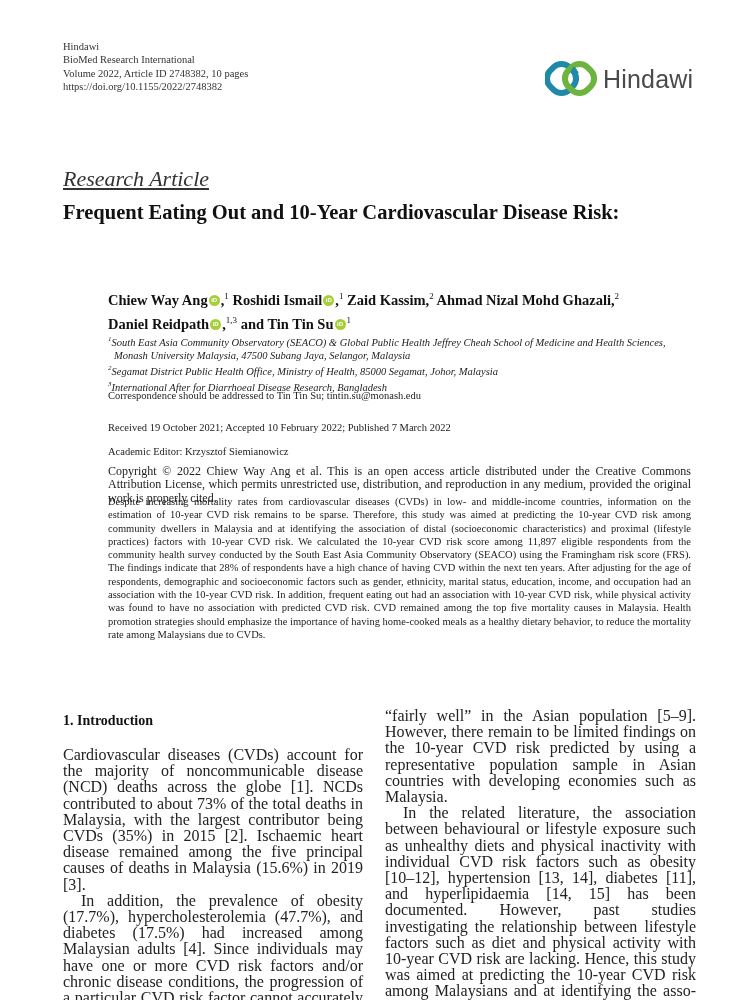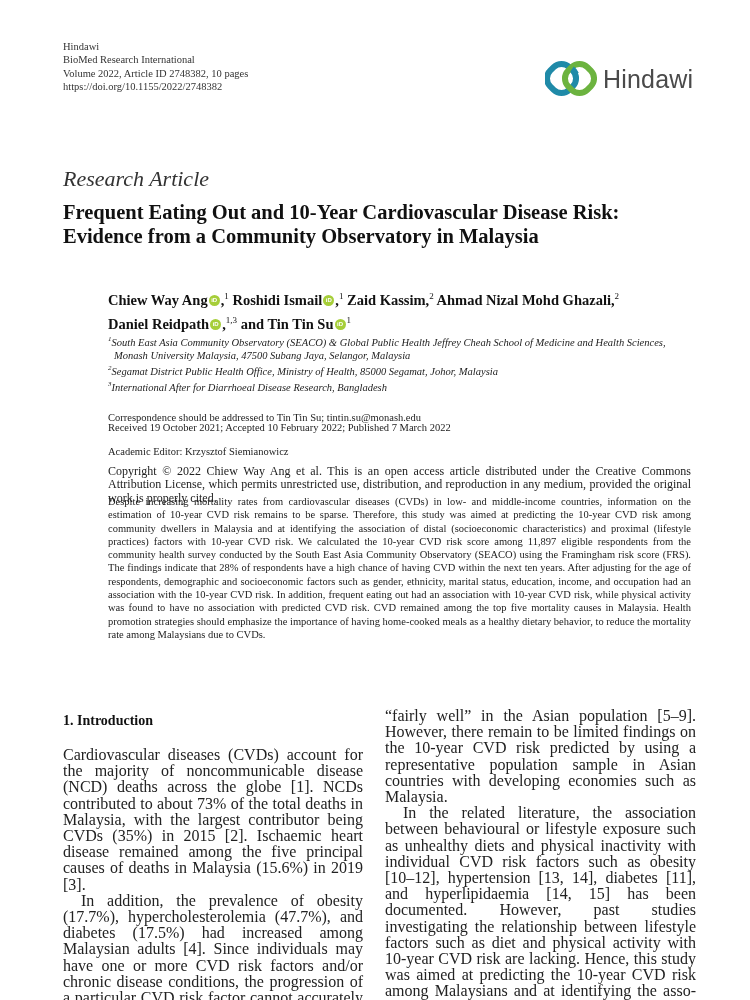--- a/index.html
+++ b/index.html
@@ -1,21 +1,21 @@
 <!DOCTYPE html>
 <html><head>
 <meta charset="utf-8">
 <style>
   html, body { margin: 0; padding: 0; background: #ffffff; }
   body { width: 750px; height: 1000px; position: relative; overflow: hidden; color: #1a1a1a; font-family: "Liberation Serif", "DejaVu Serif", serif; }
   .meta { position: absolute; left: 63px; top: 40px; font-size: 10.5px; line-height: 13.3px; color: #333; }
   .meta div { white-space: nowrap; }
   .logo { position: absolute; left: 545px; top: 60px; display: flex; align-items: center; }
   .logo-text { font-family: "Liberation Sans", "DejaVu Sans", sans-serif; font-size: 25px; color: #4a4a4a; margin-left: 6px; letter-spacing: 0.2px; }
-  .article-type { position: absolute; left: 63px; top: 166px; font-style: italic; font-size: 22px; color: #333; }
+  .article-type { position: absolute; left: 63px; top: 166px; font-style: italic; font-size: 22px; color: #333; text-decoration: underline; }
   .title { position: absolute; left: 63px; top: 200px; width: 640px; font-weight: bold; font-size: 20.5px; line-height: 24px; color: #111; }
   .authors { position: absolute; left: 108px; top: 286px; width: 600px; font-weight: bold; font-size: 14.5px; line-height: 20px; color: #111; }
   .authors sup { font-weight: normal; font-size: 9px; }
   .orcid { display: inline-block; width: 11px; height: 11px; border-radius: 50%; background: #a6ce39; color: #fff; font-family: "Liberation Sans", sans-serif; font-size: 6px; font-weight: bold; line-height: 11px; text-align: center; vertical-align: middle; margin: 0 1px; position: relative; top: -1px; }
   .affils { position: absolute; left: 108px; top: 333px; width: 600px; font-style: italic; font-size: 10.5px; line-height: 13.3px; color: #222; }
   .affils sup { font-size: 7px; }
   .affil-indent { padding-left: 6px; }
   .plain { position: absolute; left: 108px; font-size: 10.5px; color: #222; white-space: nowrap; }
   .copyright { position: absolute; left: 108px; top: 465px; width: 583px; font-size: 12px; line-height: 13.3px; text-align: justify; color: #222; }
   .abstract { position: absolute; left: 108px; top: 495px; width: 583px; font-size: 10.5px; line-height: 13.3px; text-align: justify; color: #222; }
@@ -42,21 +42,20 @@
     <rect x="21" y="5" width="27" height="27" rx="11" ry="11" transform="rotate(45 34.5 18.5)" fill="none" stroke="#6cb33f" stroke-width="6"></rect>
     <path d="M 27 9 A 13 13 0 0 1 31 14" fill="none" stroke="#1f8aa8" stroke-width="6"></path>
   </svg>
   <span class="logo-text">Hindawi</span>
 </div>
 
 <div class="article-type">Research Article</div>
 
 <div class="title">
   <div>Frequent Eating Out and 10-Year Cardiovascular Disease Risk:</div>
-  <div>Evidence from a Community Observatory in Malaysia</div>
 </div>
 
 <div class="authors">
   <div>
     <span>Chiew Way Ang</span><span class="orcid">iD</span>,<sup>1</sup>
     <span>Roshidi Ismail</span><span class="orcid">iD</span>,<sup>1</sup>
     <span>Zaid Kassim,</span><sup>2</sup>
     <span>Ahmad Nizal Mohd Ghazali,</span><sup>2</sup>
   </div>
   <div>
@@ -66,21 +65,21 @@
   </div>
 </div>
 
 <div class="affils">
   <div><sup>1</sup><span>South East Asia Community Observatory (SEACO) &amp; Global Public Health Jeffrey Cheah School of Medicine and Health Sciences,</span></div>
   <div class="affil-indent">Monash University Malaysia, 47500 Subang Jaya, Selangor, Malaysia</div>
   <div><sup>2</sup><span>Segamat District Public Health Office, Ministry of Health, 85000 Segamat, Johor, Malaysia</span></div>
   <div><sup>3</sup><span>International After for Diarrhoeal Disease Research, Bangladesh</span></div>
 </div>
 
-<div class="plain" style="top:412px;">Correspondence should be addressed to Tin Tin Su; tintin.su@monash.edu</div>
+<div class="plain" style="top:390px;">Correspondence should be addressed to Tin Tin Su; tintin.su@monash.edu</div>
 <div class="plain" style="top:422px;">Received 19 October 2021; Accepted 10 February 2022; Published 7 March 2022</div>
 <div class="plain" style="top:446px;text-align:center;">Academic Editor: Krzysztof Siemianowicz</div>
 
 <div class="copyright">Copyright © 2022 Chiew Way Ang et al. This is an open access article distributed under the Creative Commons Attribution License, which permits unrestricted use, distribution, and reproduction in any medium, provided the original work is properly cited.</div>
 
 <div class="abstract">Despite increasing mortality rates from cardiovascular diseases (CVDs) in low- and middle-income countries, information on the estimation of 10-year CVD risk remains to be sparse. Therefore, this study was aimed at predicting the 10-year CVD risk among community dwellers in Malaysia and at identifying the association of distal (socioeconomic characteristics) and proximal (lifestyle practices) factors with 10-year CVD risk. We calculated the 10-year CVD risk score among 11,897 eligible respondents from the community health survey conducted by the South East Asia Community Observatory (SEACO) using the Framingham risk score (FRS). The findings indicate that 28% of respondents have a high chance of having CVD within the next ten years. After adjusting for the age of respondents, demographic and socioeconomic factors such as gender, ethnicity, marital status, education, income, and occupation had an association with the 10-year CVD risk. In addition, frequent eating out had an association with 10-year CVD risk, while physical activity was found to have no association with predicted CVD risk. CVD remained among the top five mortality causes in Malaysia. Health promotion strategies should emphasize the importance of having home-cooked meals as a healthy dietary behavior, to reduce the mortality rate among Malaysians due to CVDs.</div>
 
 <div class="section-heading">1. Introduction</div>
 
 <div class="col left">

